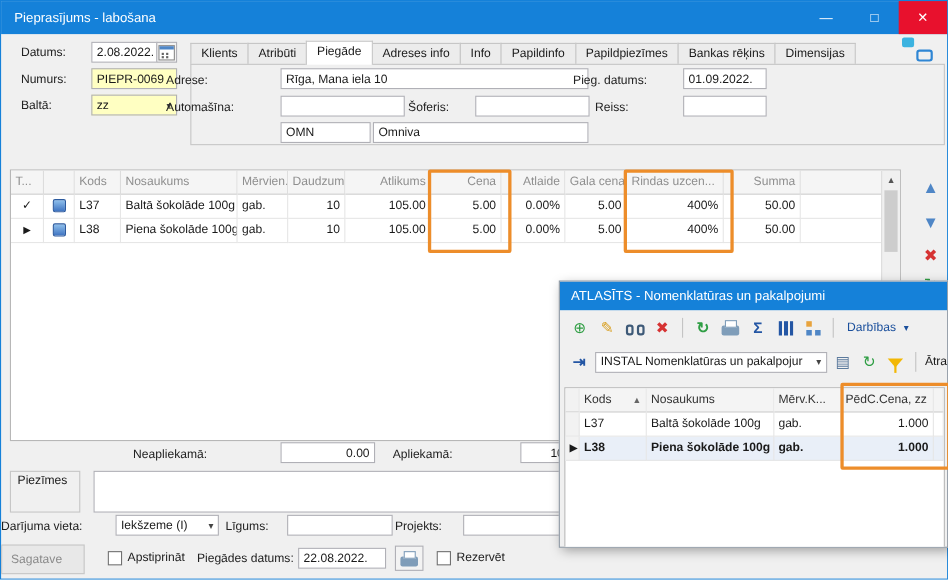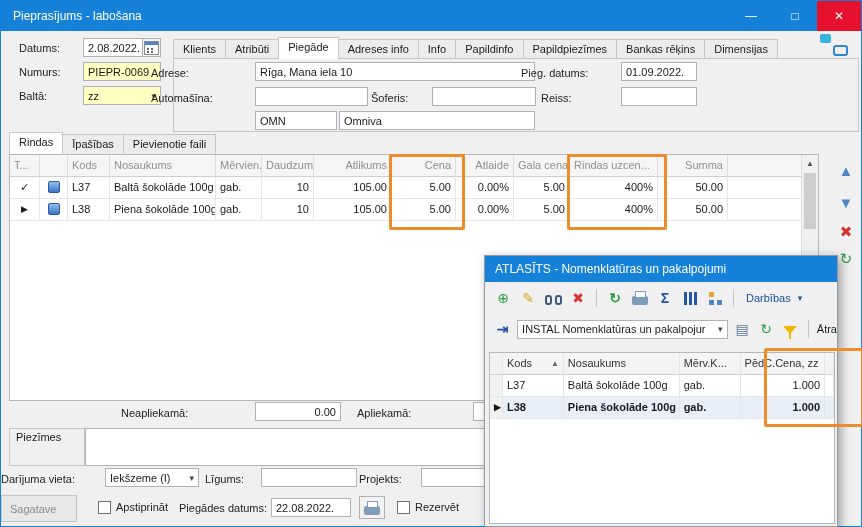--- a/index.html
+++ b/index.html
@@ -154,25 +154,20 @@
   <div class="lbl" style="left:540px;top:88px;width:76px">Reiss:</div>
   <div class="fld" style="left:620px;top:86px;width:76px"></div>
 
   <div class="fld" style="left:254px;top:110px;width:82px">OMN</div>
   <div class="fld" style="left:338px;top:110px;width:196px">Omniva</div>
 
   <div style="position:absolute;left:832px;top:44px">
     <span class="icon-chat"></span>
   </div>
 
-  <div class="tabs" style="left:8px;top:131px">
-    <div class="tab active">Rindas</div>
-    <div class="tab">Īpašības</div>
-    <div class="tab">Pievienotie faili</div>
-  </div>
 
   <div class="gtable">
     <div class="tr">
       <div class="th c0">T...</div>
       <div class="th c1"></div>
       <div class="th c2">Kods</div>
       <div class="th c3">Nosaukums</div>
       <div class="th c4">Mērvien...</div>
       <div class="th c5 num">Daudzums</div>
       <div class="th c6 num">Atlikums</div>
@@ -234,21 +229,21 @@
     </div>
   <div class="ric" style="left:834px;top:247px;color:#2f9e44">
       <span>↻</span>
     </div>
 
   <div class="lbl" style="left:120px;top:403px;width:126px">Neapliekamā:</div>
   <div class="fld num" style="left:254px;top:401px;width:86px">0.00</div>
   <div class="lbl" style="left:356px;top:403px;width:112px">Apliekamā:</div>
   <div class="fld num" style="left:472px;top:401px;width:66px">100.00</div>
 
-  <div class="noteslbl" style="left:8px;top:427px;width:76px;height:38px">Piezīmes</div>
+  <div class="noteslbl" style="left:8px;top:427px;width:64px;height:38px">Piezīmes</div>
   <div class="fld" style="left:84px;top:427px;width:700px;height:38px;align-items:flex-start"></div>
 
   <div class="lbl" style="left:0px;top:469px;width:100px">Darījuma vieta:</div>
   <div class="fld dd" style="left:104px;top:467px;width:94px">
     <span>Iekšzeme (I)</span>
     <span class="chev">▾</span>
   </div>
   <div class="lbl" style="left:204px;top:469px;width:52px">Līgums:</div>
   <div class="fld" style="left:260px;top:467px;width:96px"></div>
   <div class="lbl" style="left:358px;top:469px;width:58px">Projekts:</div>
@@ -260,21 +255,21 @@
   <div class="lbl" style="left:178px;top:498px;width:86px">Piegādes datums:</div>
   <div class="fld" style="left:270px;top:497px;width:80px">22.08.2022.</div>
   <div class="btn-sq" style="left:358px;top:495px;width:26px;height:23px">
     <span class="icon-printer"></span>
   </div>
   <div class="cb" style="left:396px;top:500px"></div>
   <div class="lbll" style="left:414px;top:497px">Rezervēt</div>
 
 </div>
 
-<div class="popup" style="left:484px;top:255px;width:354px;height:272px">
+<div class="popup" style="left:508px;top:255px;width:354px;height:243px">
   <div class="tb small">
     <span>ATLASĪTS - Nomenklatūras un pakalpojumi</span>
   </div>
 
   <div class="ptbar" style="top:28px;height:28px">
     <span class="ticon" style="color:#2f9e44">⊕</span>
     <span class="ticon" style="color:#d9a023">✎</span>
     <span class="ticon">
         <span class="icon-binoc"></span>
       </span>

